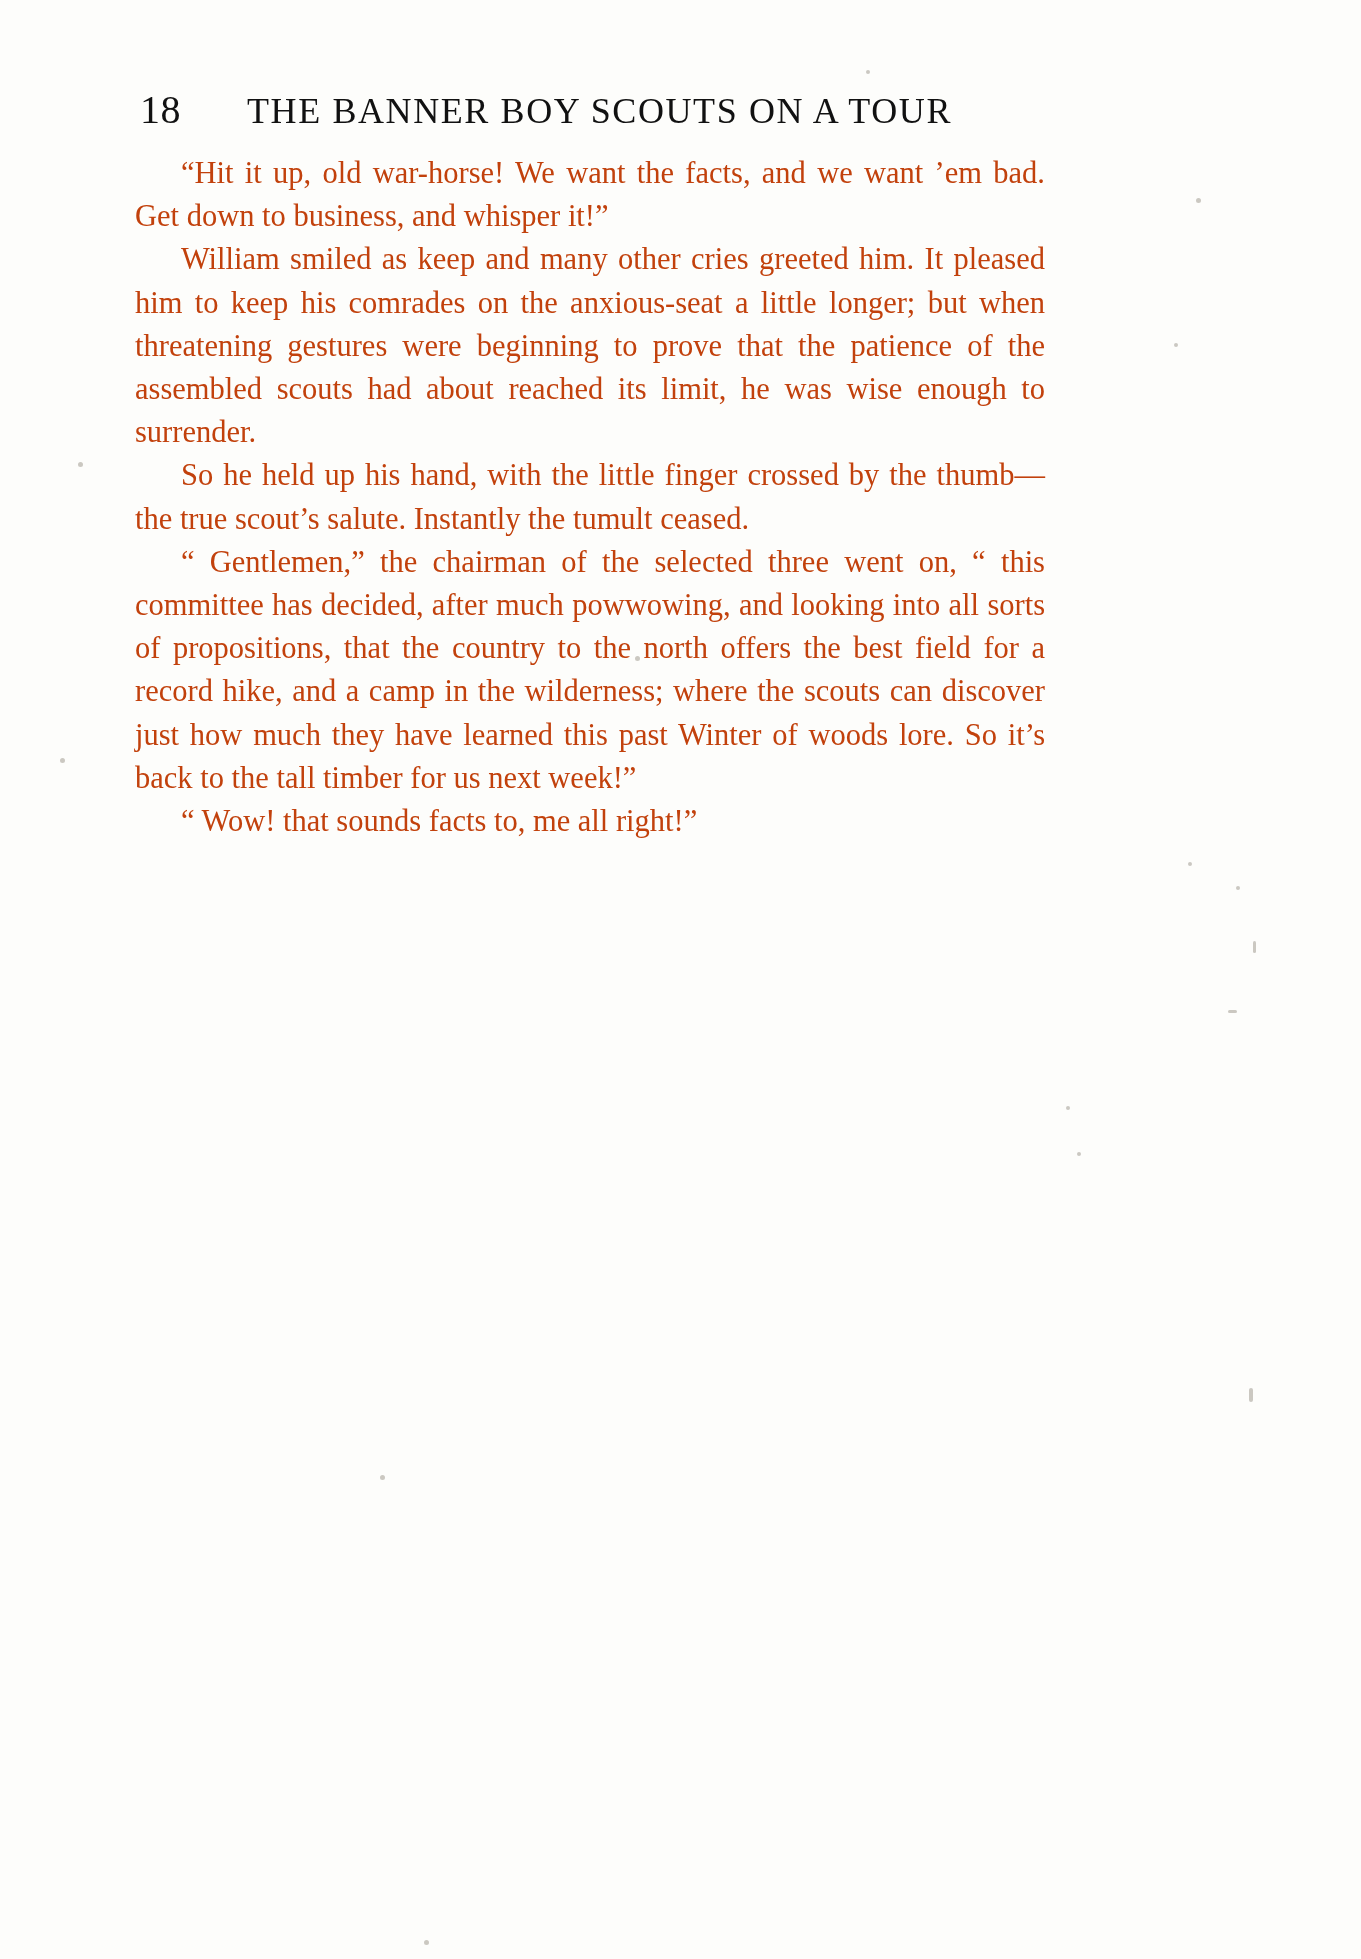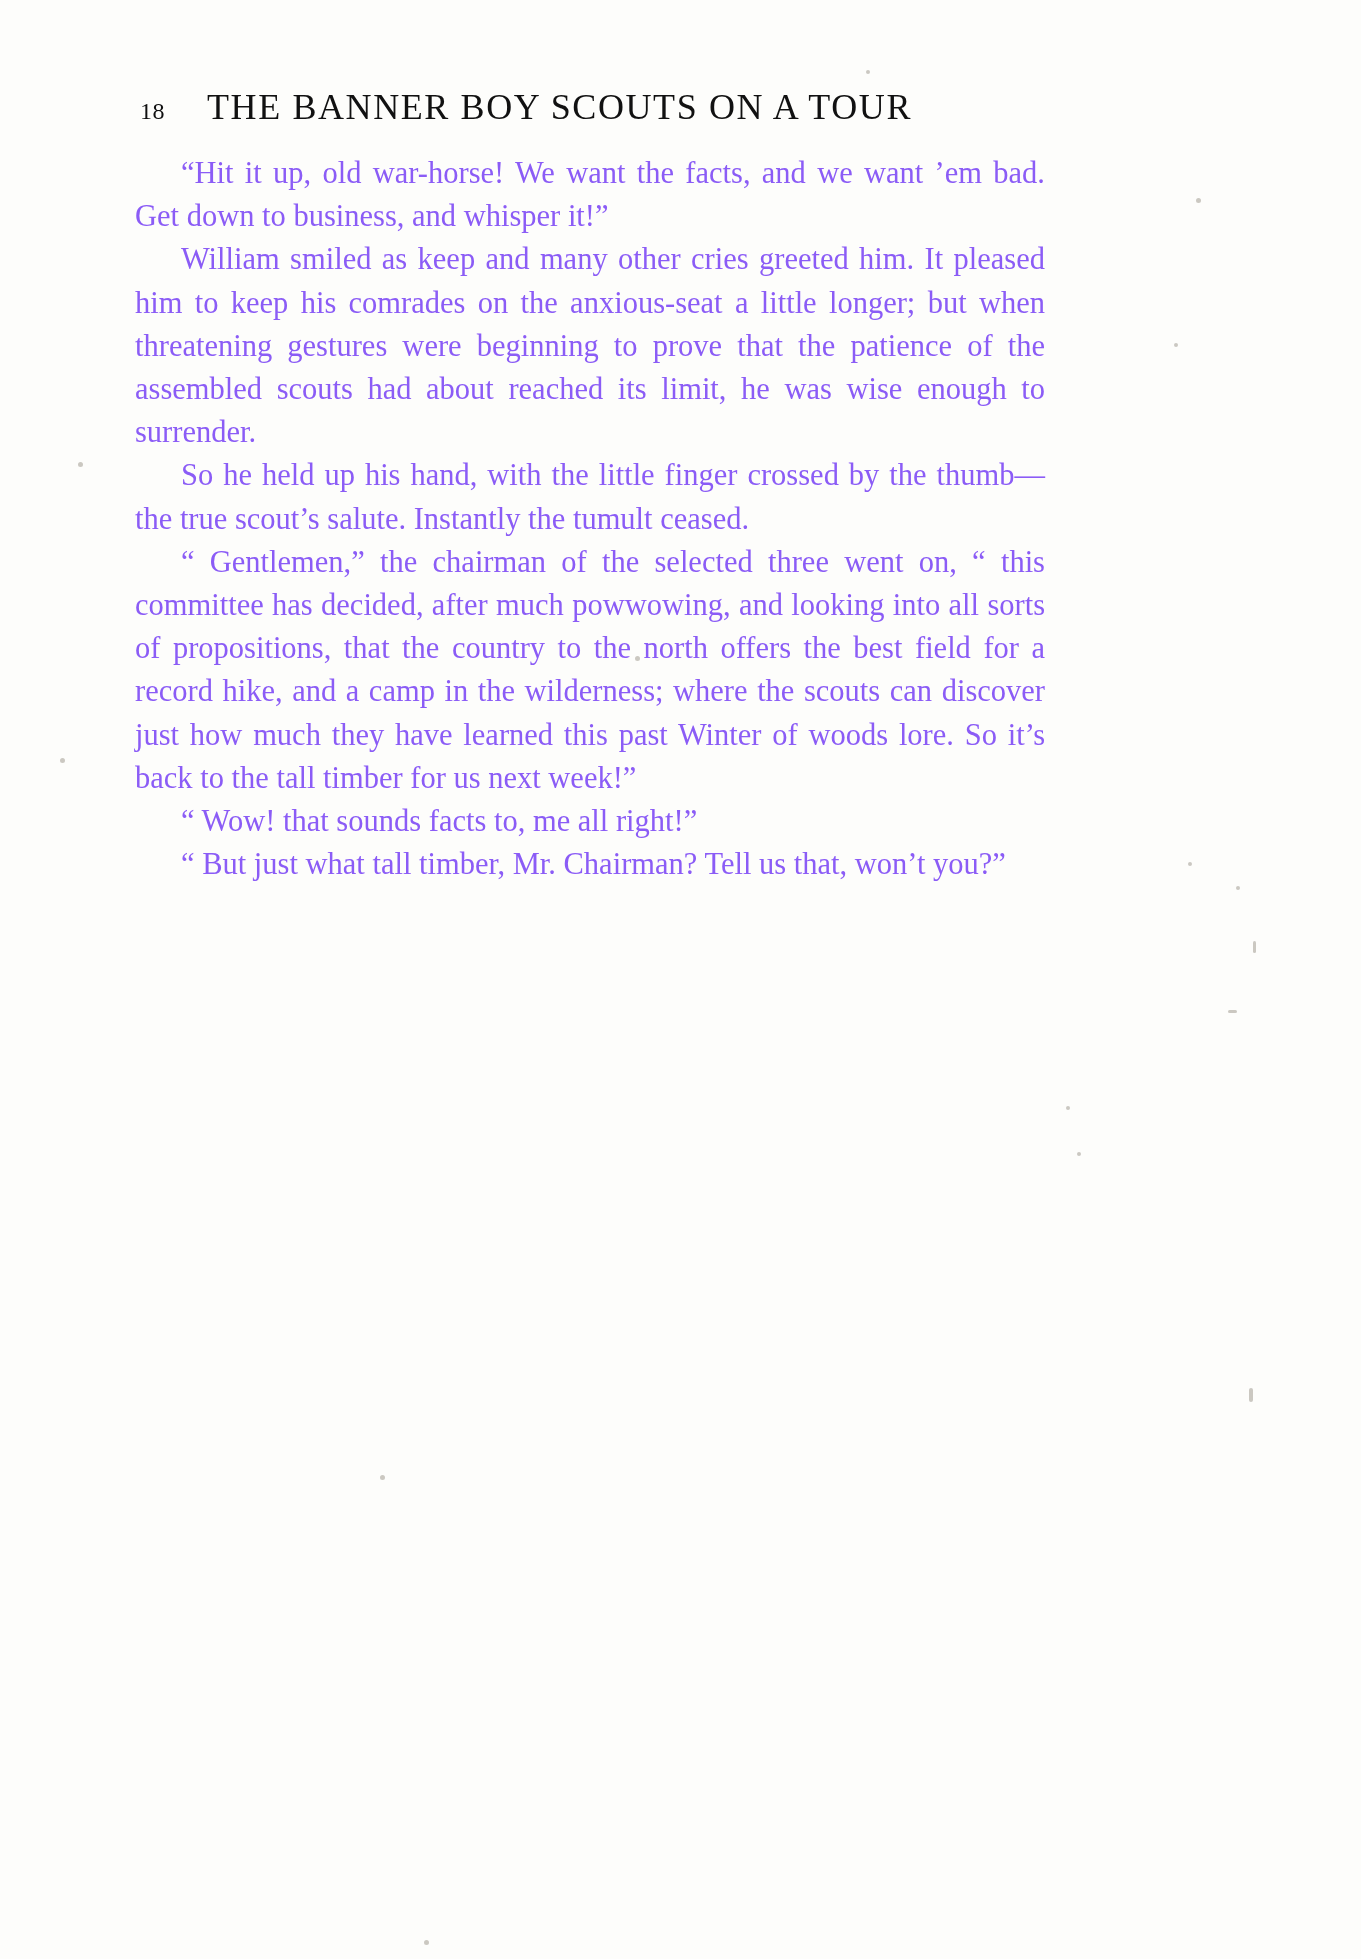--- a/index.html
+++ b/index.html
@@ -27,39 +27,39 @@
     position: absolute;
     left: 140px;
     top: 86px;
     width: 1080px;
     font-size: 31px;
     letter-spacing: 1.2px;
     white-space: nowrap;
   }
   .page-number {
     display: inline-block;
-    margin-right: 42px;
-    font-size: 24px;
+    margin-right: 66px;
+    font-size: 40px;
     letter-spacing: 0.5px;
   }
   .header-title {
     display: inline-block;
     font-size: 36px;
     letter-spacing: 1.6px;
   }
   .body-text {
     position: absolute;
     left: 135px;
     top: 152px;
     width: 910px;
     font-size: 30.5px;
     line-height: 43.2px;
     text-align: justify;
     text-justify: inter-word;
-    color: #8b5cf6;
+    color: #c2410c;
   }
   .body-text p {
     margin: 0;
     text-indent: 46px;
   }
   
   .speck {
     position: absolute;
     background: #b9b5ad;
     border-radius: 50%;
@@ -89,21 +89,20 @@
   <div class="page-header">
     <span class="page-number">18</span><span class="header-title">THE BANNER BOY SCOUTS ON A TOUR</span>
   </div>
 
   <div class="body-text">
     <p>“Hit it up, old war-horse! We want the facts, and we want ’em bad. Get down to business, and whisper it!”</p>
     <p>William smiled as keep and many other cries greeted him. It pleased him to keep his comrades on the anxious-seat a little longer; but when threatening gestures were beginning to prove that the patience of the assembled scouts had about reached its limit, he was wise enough to surrender.</p>
     <p>So he held up his hand, with the little finger crossed by the thumb—the true scout’s salute. Instantly the tumult ceased.</p>
     <p>“ Gentlemen,” the chairman of the selected three went on, “ this committee has decided, after much powwowing, and looking into all sorts of propositions, that the country to the north offers the best field for a record hike, and a camp in the wilderness; where the scouts can discover just how much they have learned this past Winter of woods lore. So it’s back to the tall timber for us next week!”</p>
     <p>“ Wow! that sounds facts to, me all right!”</p>
-    <p>“ But just what tall timber, Mr. Chairman? Tell us that, won’t you?”</p>
   </div>
 
   <span class="speck s1"></span>
   <span class="speck s2"></span>
   <span class="speck s3"></span>
   <span class="speck s4"></span>
   <span class="speck s5"></span>
   <span class="speck s6"></span>
   <span class="speck s7"></span>
   <span class="speck s8"></span>

